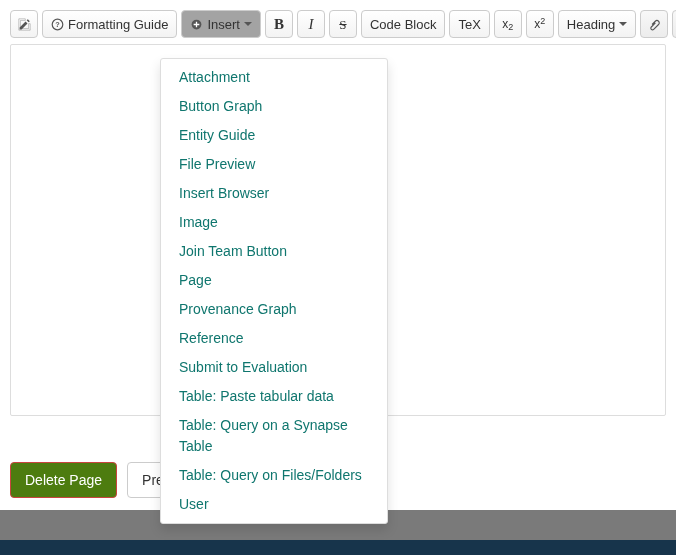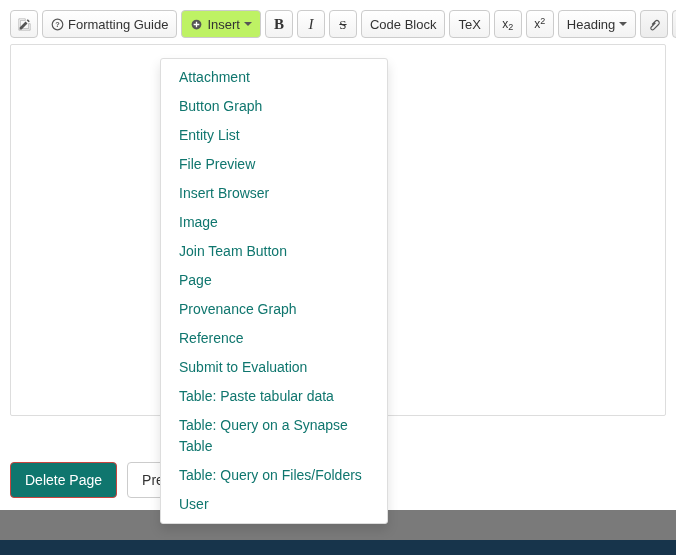--- a/index.html
+++ b/index.html
@@ -34,21 +34,21 @@
     color: #333;
     cursor: pointer;
     white-space: nowrap;
     line-height: 1;
   }
   .btn.icon-only { padding: 0 7px; min-width: 28px; }
   .btn-gray {
     background: linear-gradient(#f8f8f8, #ececec);
   }
   .btn-active {
-    background: #bef264;
+    background: #a3a3a3;
   }
   .caret {
     display: inline-block;
     width: 0; height: 0;
     margin-left: 4px;
     border-left: 4px solid transparent;
     border-right: 4px solid transparent;
     border-top: 4px solid #555;
   }
   .bold { font-weight: 700; font-family: Georgia, "Times New Roman", serif; font-size: 15px; }
@@ -68,21 +68,21 @@
   }
 
   .bottom-bar {
     position: absolute;
     left: 10px;
     top: 462px;
     display: flex;
     gap: 10px;
   }
   .btn-danger {
-    background: #0f766e;
+    background: #4d7c0f;
     border: 1px solid #c9443f;
     color: #fff;
     height: 36px;
     padding: 0 14px;
     font-size: 14px;
     border-radius: 4px;
     cursor: pointer;
   }
   .btn-plain {
     background: #fff;
@@ -219,21 +219,21 @@
 </div>
 
 <div class="dropdown" id="insert-menu">
     <div class="dropdown-item">
       <span>Attachment</span>
     </div>
     <div class="dropdown-item">
       <span>Button Graph</span>
     </div>
     <div class="dropdown-item">
-      <span>Entity List</span>
+      <span>Entity Guide</span>
     </div>
     <div class="dropdown-item">
       <span>File Preview</span>
     </div>
     <div class="dropdown-item">
       <span>Insert Browser</span>
     </div>
     <div class="dropdown-item">
       <span>Image</span>
     </div>

